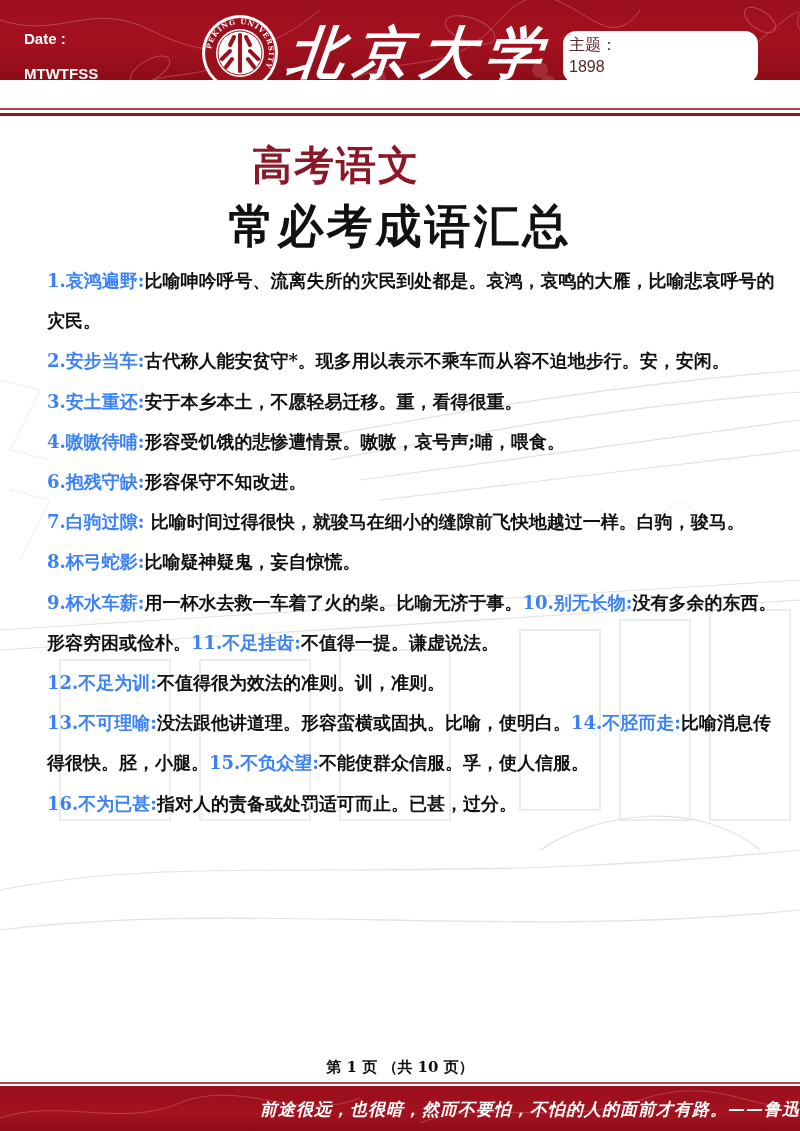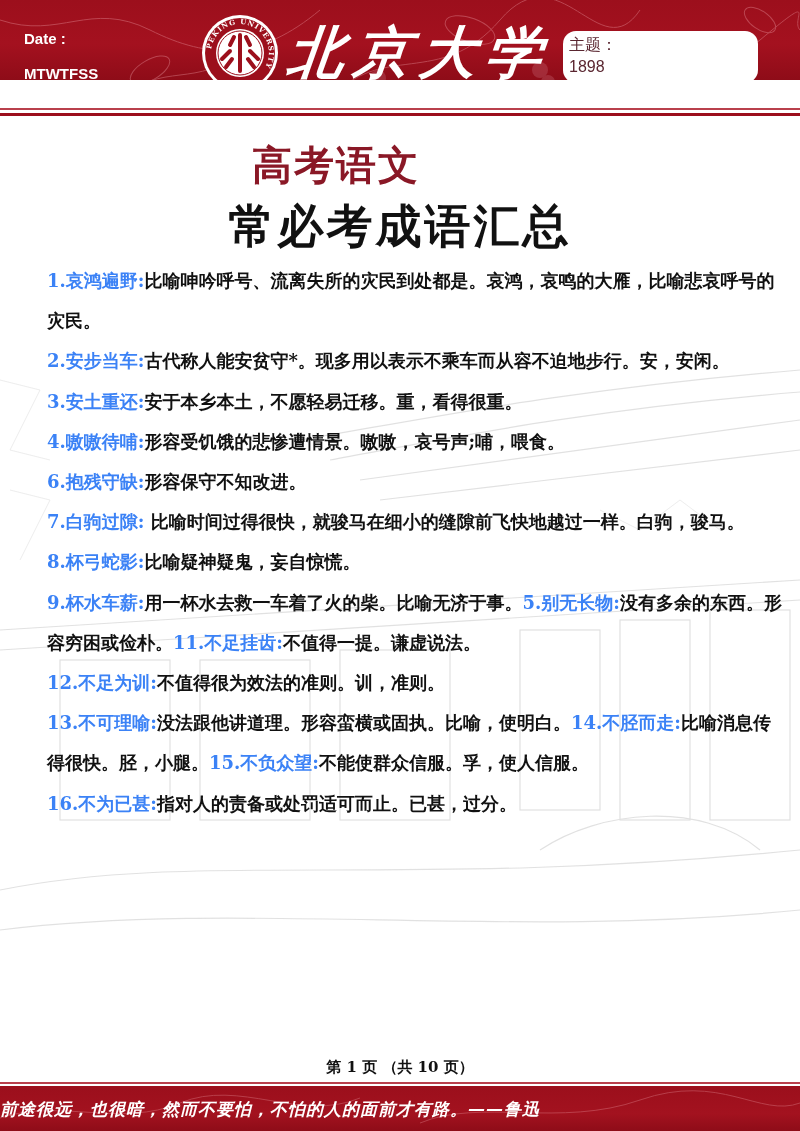--- a/index.html
+++ b/index.html
@@ -74,21 +74,21 @@
   .footer-rule {
     position: absolute; left: 0; top: 1082px; width: 800px; height: 6px;
     background: #ffffff; border-top: 2px solid #b9404c; border-bottom: 2px solid #9c0f1c;
   }
   .footer {
     position: absolute; left: 0; top: 1088px; width: 800px; height: 43px;
     background: linear-gradient(180deg, #9c0f1c 0%, #a3121f 60%, #8e0c18 100%);
     overflow: hidden;
   }
   .footer .quote {
-    position: absolute; left: 0; width: 800px; top: 10px; text-align: left;
+    position: absolute; left: 0; width: 800px; top: 10px; text-align: right;
     color: #ffffff; font-family: "DejaVu Serif", serif; font-weight: bold; font-style: italic;
     font-size: 17px; letter-spacing: 1px;
   }
 </style>
 </head>
 <body>
 
 <div class="header">
   <svg class="floral" width="800" height="108" viewBox="0 0 800 108">
     <g fill="none" stroke="#f2a7b0" stroke-width="1">
@@ -188,21 +188,21 @@
   <span class="entry">
     <span class="term">6.抱残守缺:</span><span class="defn">形容保守不知改进。</span>
   </span>
   <span class="entry">
     <span class="term">7.白驹过隙: </span><span class="defn">比喻时间过得很快，就骏马在细小的缝隙前飞快地越过一样。白驹，骏马。</span>
   </span>
   <span class="entry">
     <span class="term">8.杯弓蛇影:</span><span class="defn">比喻疑神疑鬼，妄自惊慌。</span>
   </span>
   <span class="entry">
-    <span class="term">9.杯水车薪:</span><span class="defn">用一杯水去救一车着了火的柴。比喻无济于事。</span><span class="term">5.别无长物:</span><span class="defn">没有多余的东西。形容穷困或俭朴。</span><span class="term">11.不足挂齿:</span><span class="defn">不值得一提。谦虚说法。</span>
+    <span class="term">9.杯水车薪:</span><span class="defn">用一杯水去救一车着了火的柴。比喻无济于事。</span><span class="term">10.别无长物:</span><span class="defn">没有多余的东西。形容穷困或俭朴。</span><span class="term">11.不足挂齿:</span><span class="defn">不值得一提。谦虚说法。</span>
   </span>
   <span class="entry">
     <span class="term">12.不足为训:</span><span class="defn">不值得很为效法的准则。训，准则。</span>
   </span>
   <span class="entry">
     <span class="term">13.不可理喻:</span><span class="defn">没法跟他讲道理。形容蛮横或固执。比喻，使明白。</span><span class="term">14.不胫而走:</span><span class="defn">比喻消息传得很快。胫，小腿。</span><span class="term">15.不负众望:</span><span class="defn">不能使群众信服。孚，使人信服。</span>
   </span>
   <span class="entry">
     <span class="term">16.不为已甚:</span><span class="defn">指对人的责备或处罚适可而止。已甚，过分。</span>
   </span>

